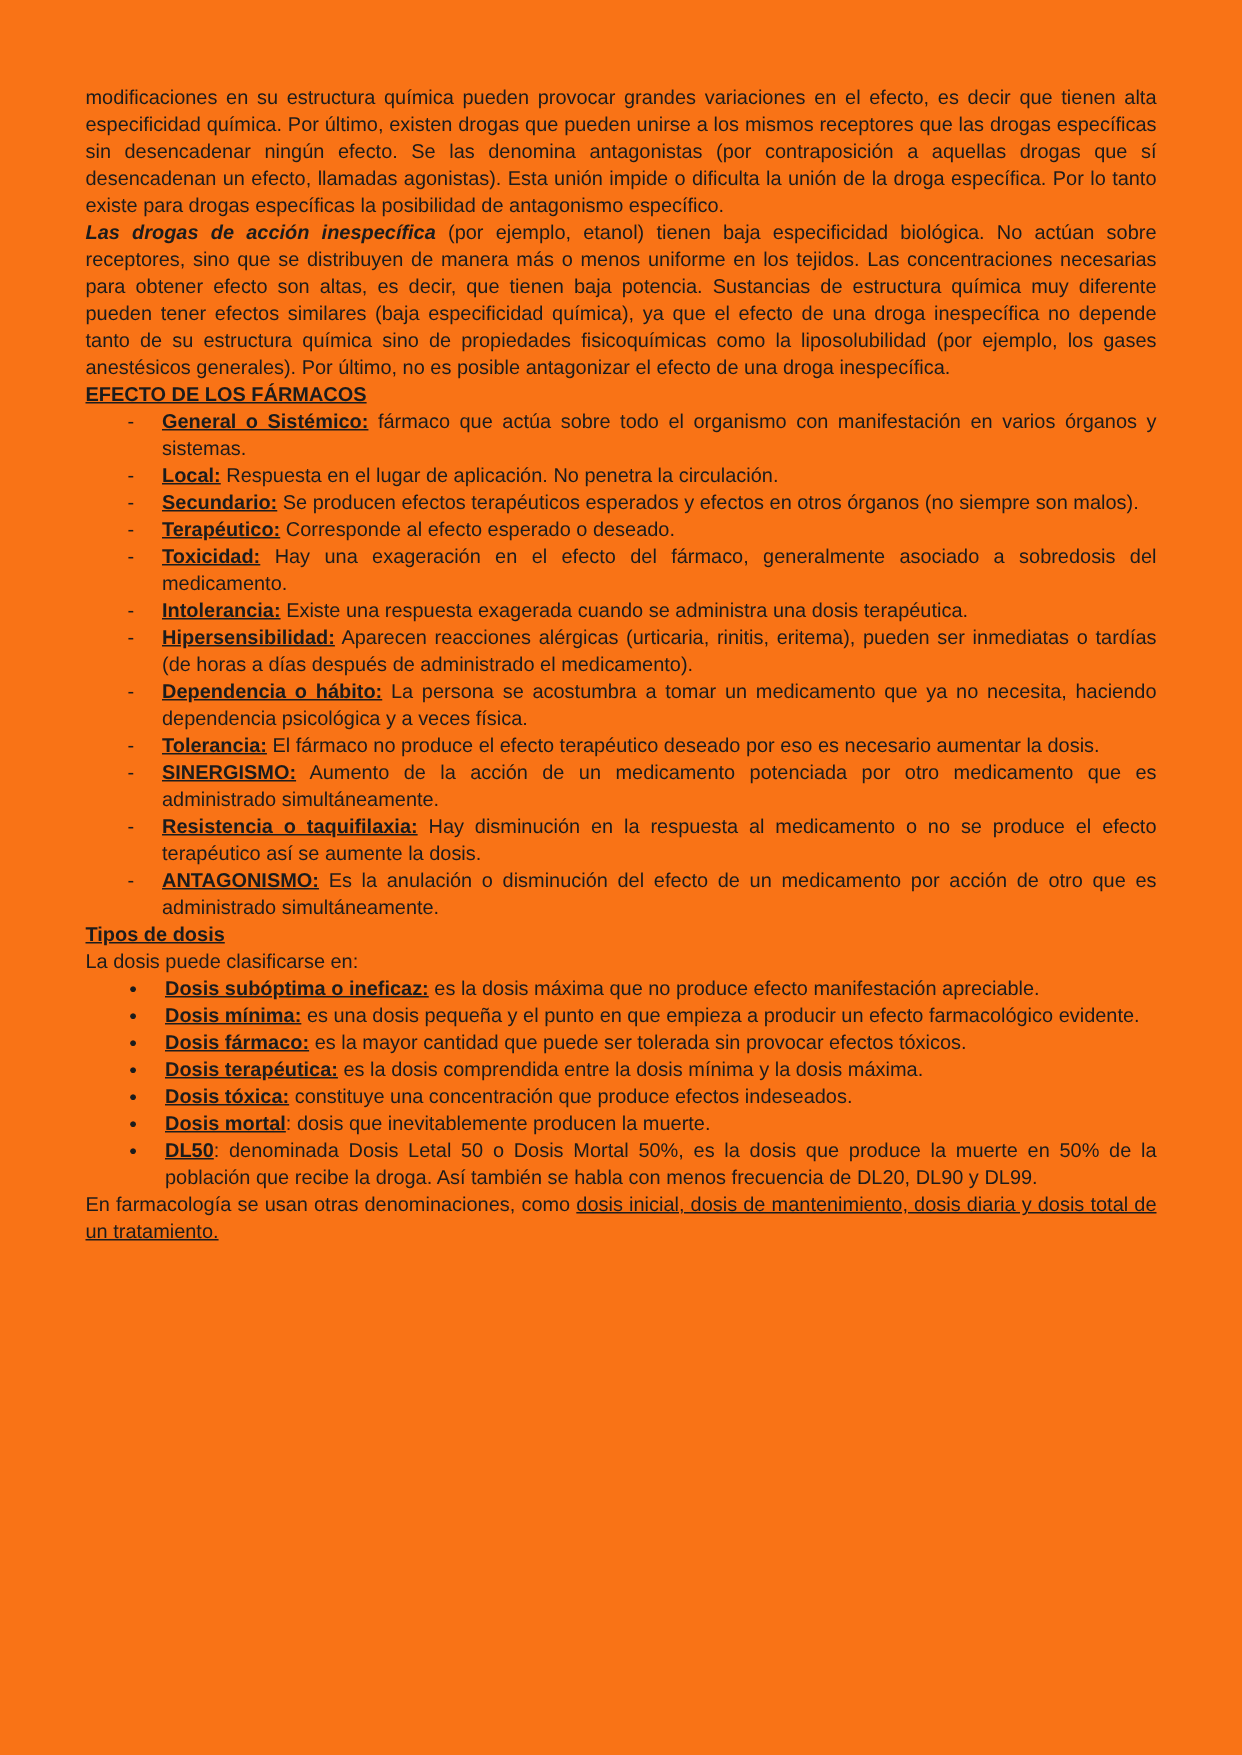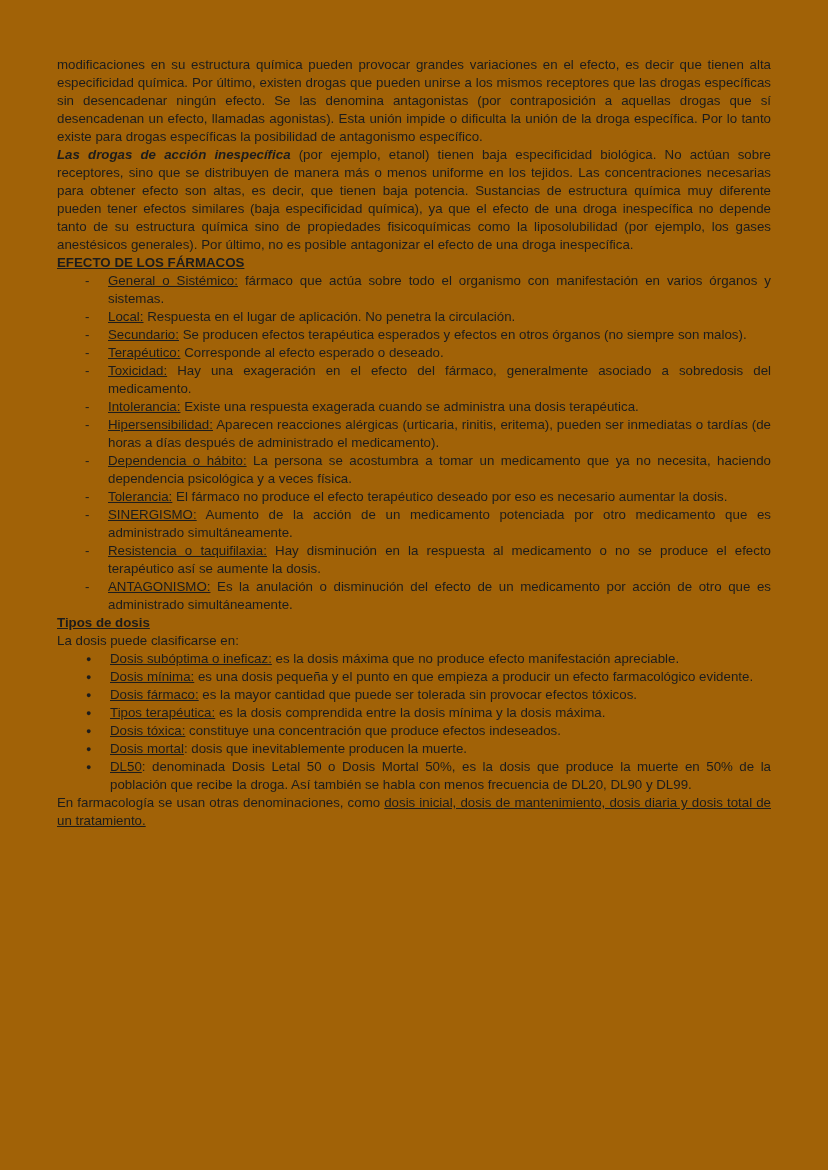--- a/index.html
+++ b/index.html
@@ -9,34 +9,34 @@
   }
   * { box-sizing: border-box; }
   .page {
     width: 828px;
     min-height: 1170px;
     padding: 56px 57px 40px 57px;
     font-family: "Liberation Sans", sans-serif;
     font-size: 13.3px;
     line-height: 18px;
     color: #1c1c1c;
-    background: #a16207;
+    background: #f97316;
   }
   .just {
     text-align: justify;
     margin: 0;
   }
   .bold { font-weight: 700; font-style: italic; }
   .heading {
     font-weight: 700;
     text-decoration: underline;
     margin: 0;
   }
   .term {
-    font-weight: 400;
+    font-weight: 700;
     text-decoration: underline;
   }
   .underline { text-decoration: underline; }
   .dash-item {
     position: relative;
     padding-left: 51px;
     text-align: justify;
     margin: 0;
   }
   .dash-item::before {
@@ -67,41 +67,41 @@
 
   <p class="just">modificaciones en su estructura química pueden provocar grandes variaciones en el efecto, es decir que tienen alta especificidad química. Por último, existen drogas que pueden unirse a los mismos receptores que las drogas específicas sin desencadenar ningún efecto. Se las denomina antagonistas (por contraposición a aquellas drogas que sí desencadenan un efecto, llamadas agonistas). Esta unión impide o dificulta la unión de la droga específica. Por lo tanto existe para drogas específicas la posibilidad de antagonismo específico.</p>
 
   <p class="just"><span class="bold">Las drogas de acción inespecífica</span><span> (por ejemplo, etanol) tienen baja especificidad biológica. No actúan sobre receptores, sino que se distribuyen de manera más o menos uniforme en los tejidos. Las concentraciones necesarias para obtener efecto son altas, es decir, que tienen baja potencia. Sustancias de estructura química muy diferente pueden tener efectos similares (baja especificidad química), ya que el efecto de una droga inespecífica no depende tanto de su estructura química sino de propiedades fisicoquímicas como la liposolubilidad (por ejemplo, los gases anestésicos generales). Por último, no es posible antagonizar el efecto de una droga inespecífica.</span></p>
 
   <div class="heading">EFECTO DE LOS FÁRMACOS</div>
 
   <div>
     <div class="dash-item"><span class="term">General o Sistémico:</span><span> fármaco que actúa sobre todo el organismo con manifestación en varios órganos y sistemas.</span></div>
     <div class="dash-item"><span class="term">Local:</span><span> Respuesta en el lugar de aplicación. No penetra la circulación.</span></div>
-    <div class="dash-item"><span class="term">Secundario:</span><span> Se producen efectos terapéutica esperados y efectos en otros órganos (no siempre son malos).</span></div>
+    <div class="dash-item"><span class="term">Secundario:</span><span> Se producen efectos terapéuticos esperados y efectos en otros órganos (no siempre son malos).</span></div>
     <div class="dash-item"><span class="term">Terapéutico:</span><span> Corresponde al efecto esperado o deseado.</span></div>
     <div class="dash-item"><span class="term">Toxicidad:</span><span> Hay una exageración en el efecto del fármaco, generalmente asociado a sobredosis del medicamento.</span></div>
     <div class="dash-item"><span class="term">Intolerancia:</span><span> Existe una respuesta exagerada cuando se administra una dosis terapéutica.</span></div>
     <div class="dash-item"><span class="term">Hipersensibilidad:</span><span> Aparecen reacciones alérgicas (urticaria, rinitis, eritema), pueden ser inmediatas o tardías (de horas a días después de administrado el medicamento).</span></div>
     <div class="dash-item"><span class="term">Dependencia o hábito:</span><span> La persona se acostumbra a tomar un medicamento que ya no necesita, haciendo dependencia psicológica y a veces física.</span></div>
     <div class="dash-item"><span class="term">Tolerancia:</span><span> El fármaco no produce el efecto terapéutico deseado por eso es necesario aumentar la dosis.</span></div>
     <div class="dash-item"><span class="term">SINERGISMO:</span><span> Aumento de la acción de un medicamento potenciada por otro medicamento que es administrado simultáneamente.</span></div>
     <div class="dash-item"><span class="term">Resistencia o taquifilaxia:</span><span> Hay disminución en la respuesta al medicamento o no se produce el efecto terapéutico así se aumente la dosis.</span></div>
     <div class="dash-item"><span class="term">ANTAGONISMO:</span><span> Es la anulación o disminución del efecto de un medicamento por acción de otro que es administrado simultáneamente.</span></div>
   </div>
 
   <div class="heading">Tipos de dosis</div>
 
   <p class="just">La dosis puede clasificarse en:</p>
 
   <div>
     <div class="bullet-item"><span class="term">Dosis subóptima o ineficaz:</span><span> es la dosis máxima que no produce efecto manifestación apreciable.</span></div>
     <div class="bullet-item"><span class="term">Dosis mínima:</span><span> es una dosis pequeña y el punto en que empieza a producir un efecto farmacológico evidente.</span></div>
     <div class="bullet-item"><span class="term">Dosis fármaco:</span><span> es la mayor cantidad que puede ser tolerada sin provocar efectos tóxicos.</span></div>
-    <div class="bullet-item"><span class="term">Tipos terapéutica:</span><span> es la dosis comprendida entre la dosis mínima y la dosis máxima.</span></div>
+    <div class="bullet-item"><span class="term">Dosis terapéutica:</span><span> es la dosis comprendida entre la dosis mínima y la dosis máxima.</span></div>
     <div class="bullet-item"><span class="term">Dosis tóxica:</span><span> constituye una concentración que produce efectos indeseados.</span></div>
     <div class="bullet-item"><span class="term">Dosis mortal</span><span>: dosis que inevitablemente producen la muerte.</span></div>
     <div class="bullet-item"><span class="term">DL50</span><span>: denominada Dosis Letal 50 o Dosis Mortal 50%, es la dosis que produce la muerte en 50% de la población que recibe la droga. Así también se habla con menos frecuencia de DL20, DL90 y DL99.</span></div>
   </div>
 
   <p class="just"><span>En farmacología se usan otras denominaciones, como </span><span class="underline">dosis inicial, dosis de mantenimiento, dosis diaria y dosis total de un tratamiento.</span></p>
 
 </div>
 
 </body></html>

